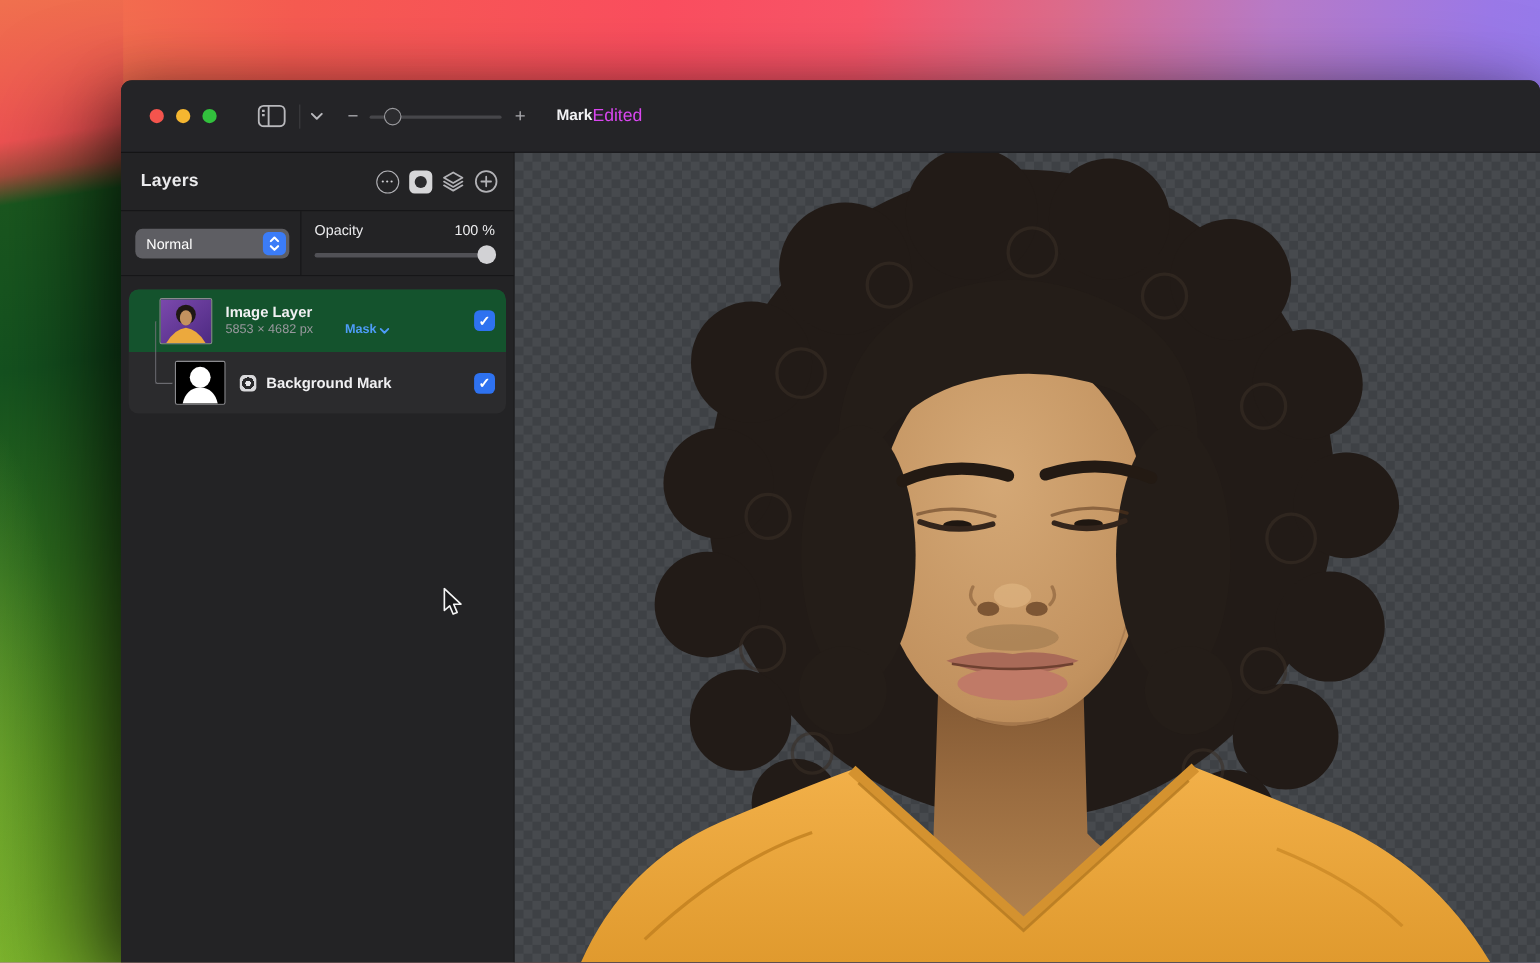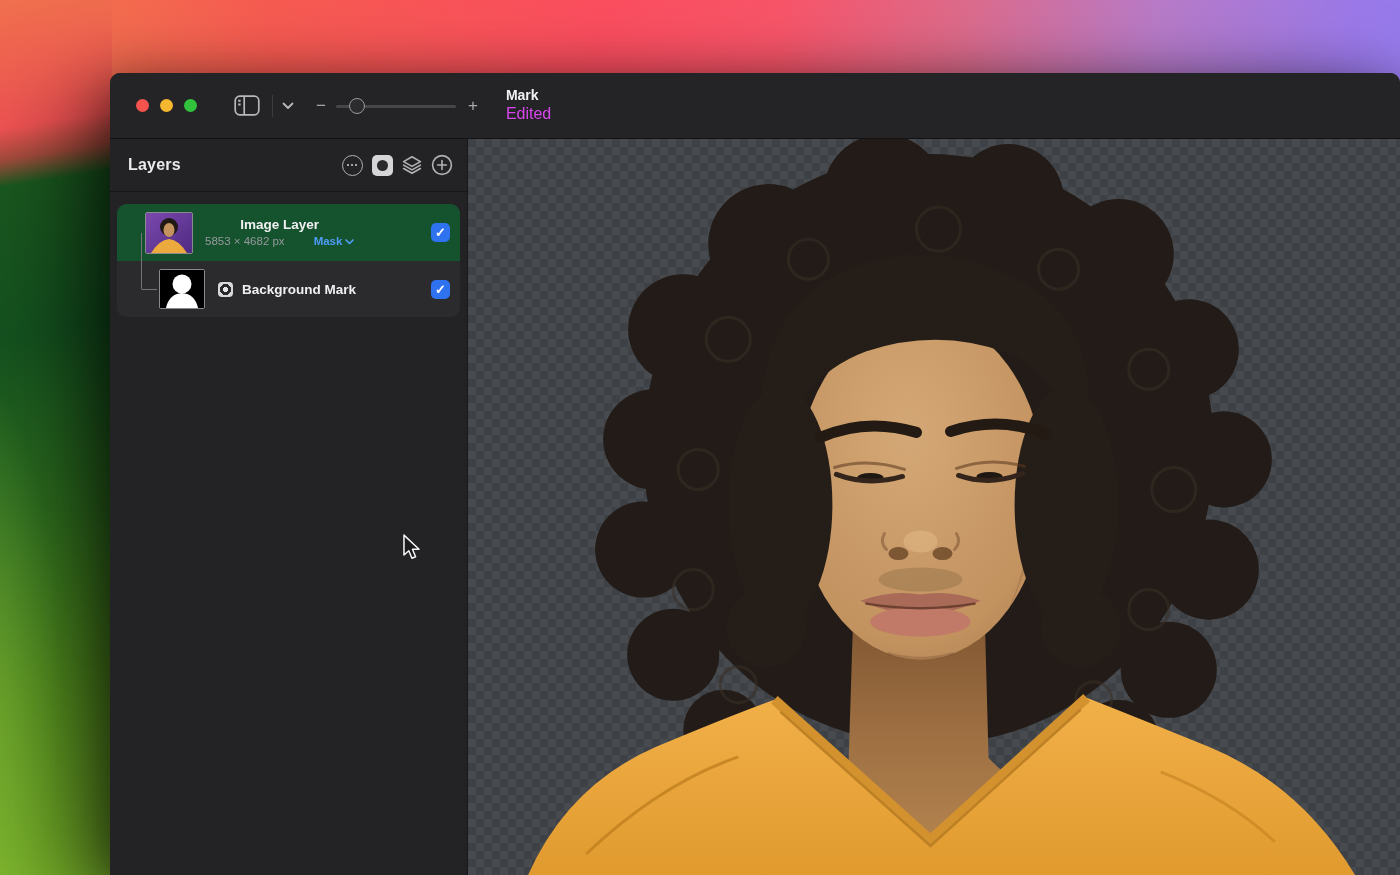--- a/index.html
+++ b/index.html
@@ -42,26 +42,26 @@
 
   .zoom-out { margin-left:22px; color:#a9a9ad; font-size:17px; line-height:1; }
   .zoom-slider { position:relative; width:120px; height:16px; margin-left:10px; }
   .zoom-track { position:absolute; left:0; right:0; top:7px; height:3px; border-radius:2px; background:#46464a; }
   .zoom-knob {
     position:absolute; left:13px; top:0; width:16px; height:16px; border-radius:50%;
     background:#2c2c2f; border:1.5px solid #9a9a9e;
   }
   .zoom-in { margin-left:12px; color:#a9a9ad; font-size:17px; line-height:1; }
 
-  .title-block { margin-left:28px; display:flex; flex-direction:column; line-height:1.25; }
+  .title-block { margin-left:28px; display:flex; line-height:1.25; }
   .doc-title { color:#f2f2f4; font-size:14px; font-weight:700; }
   .doc-status { color:#d946ef; font-size:16px; }
 
   
-  .main { flex:1; display:flex; min-height:0;text-align:center; }
+  .main { flex:1; display:flex; min-height:0; }
 
   
   .sidebar { width:358px; flex:0 0 358px; background:#232325; border-right:1px solid #17171a; display:flex; flex-direction:column; }
   .layers-header {
     height:53px; flex:0 0 53px; display:flex; align-items:center;
     padding:0 14px 0 18px; border-bottom:1px solid #161618;
   }
   .layers-title { color:#eaeaec; font-size:16px; font-weight:700; letter-spacing:0.2px; }
   .header-icons { margin-left:auto; display:flex; align-items:center; gap:8px; }
   .hicon { width:22px; height:22px; display:flex; align-items:center; justify-content:center; }
@@ -206,20 +206,44 @@
             </div>
             <div class="hicon">
               <svg width="22" height="22" viewBox="0 0 22 22" fill="none" stroke="#b2b2b6" stroke-width="1.6" stroke-linecap="round">
                 <circle cx="11" cy="11" r="9.4"></circle>
                 <path d="M11 6.6 V15.4 M6.6 11 H15.4"></path>
               </svg>
             </div>
           </div>
         </div>
 
+        <div class="blend-row">
+          <div class="blend-col">
+            <div class="dropdown">
+              <span class="dropdown-label">Normal</span>
+              <div class="stepper">
+                <svg width="13" height="15" viewBox="0 0 13 15" fill="none" stroke="#ffffff" stroke-width="1.9" stroke-linecap="round" stroke-linejoin="round">
+                  <path d="M3.2 5.2 L6.5 1.9 L9.8 5.2"></path>
+                  <path d="M3.2 9.8 L6.5 13.1 L9.8 9.8"></path>
+                </svg>
+              </div>
+            </div>
+          </div>
+          <div class="col-divider"></div>
+          <div class="opacity-col">
+            <div class="opacity-line">
+              <span class="opacity-label">Opacity</span>
+              <span class="opacity-value">100 %</span>
+            </div>
+            <div class="opacity-slider">
+              <div class="opacity-track"></div>
+              <div class="opacity-knob"></div>
+            </div>
+          </div>
+        </div>
 
         <div class="layers-list">
           <div class="layer-block">
 
             <div class="layer-row selected">
               <div class="thumb1">
                 <svg width="46" height="40" viewBox="0 0 46 40">
                   <defs>
                     <linearGradient id="pg" x1="0" y1="0" x2="1" y2="1">
                       <stop offset="0" stop-color="#7b49ad"></stop>

